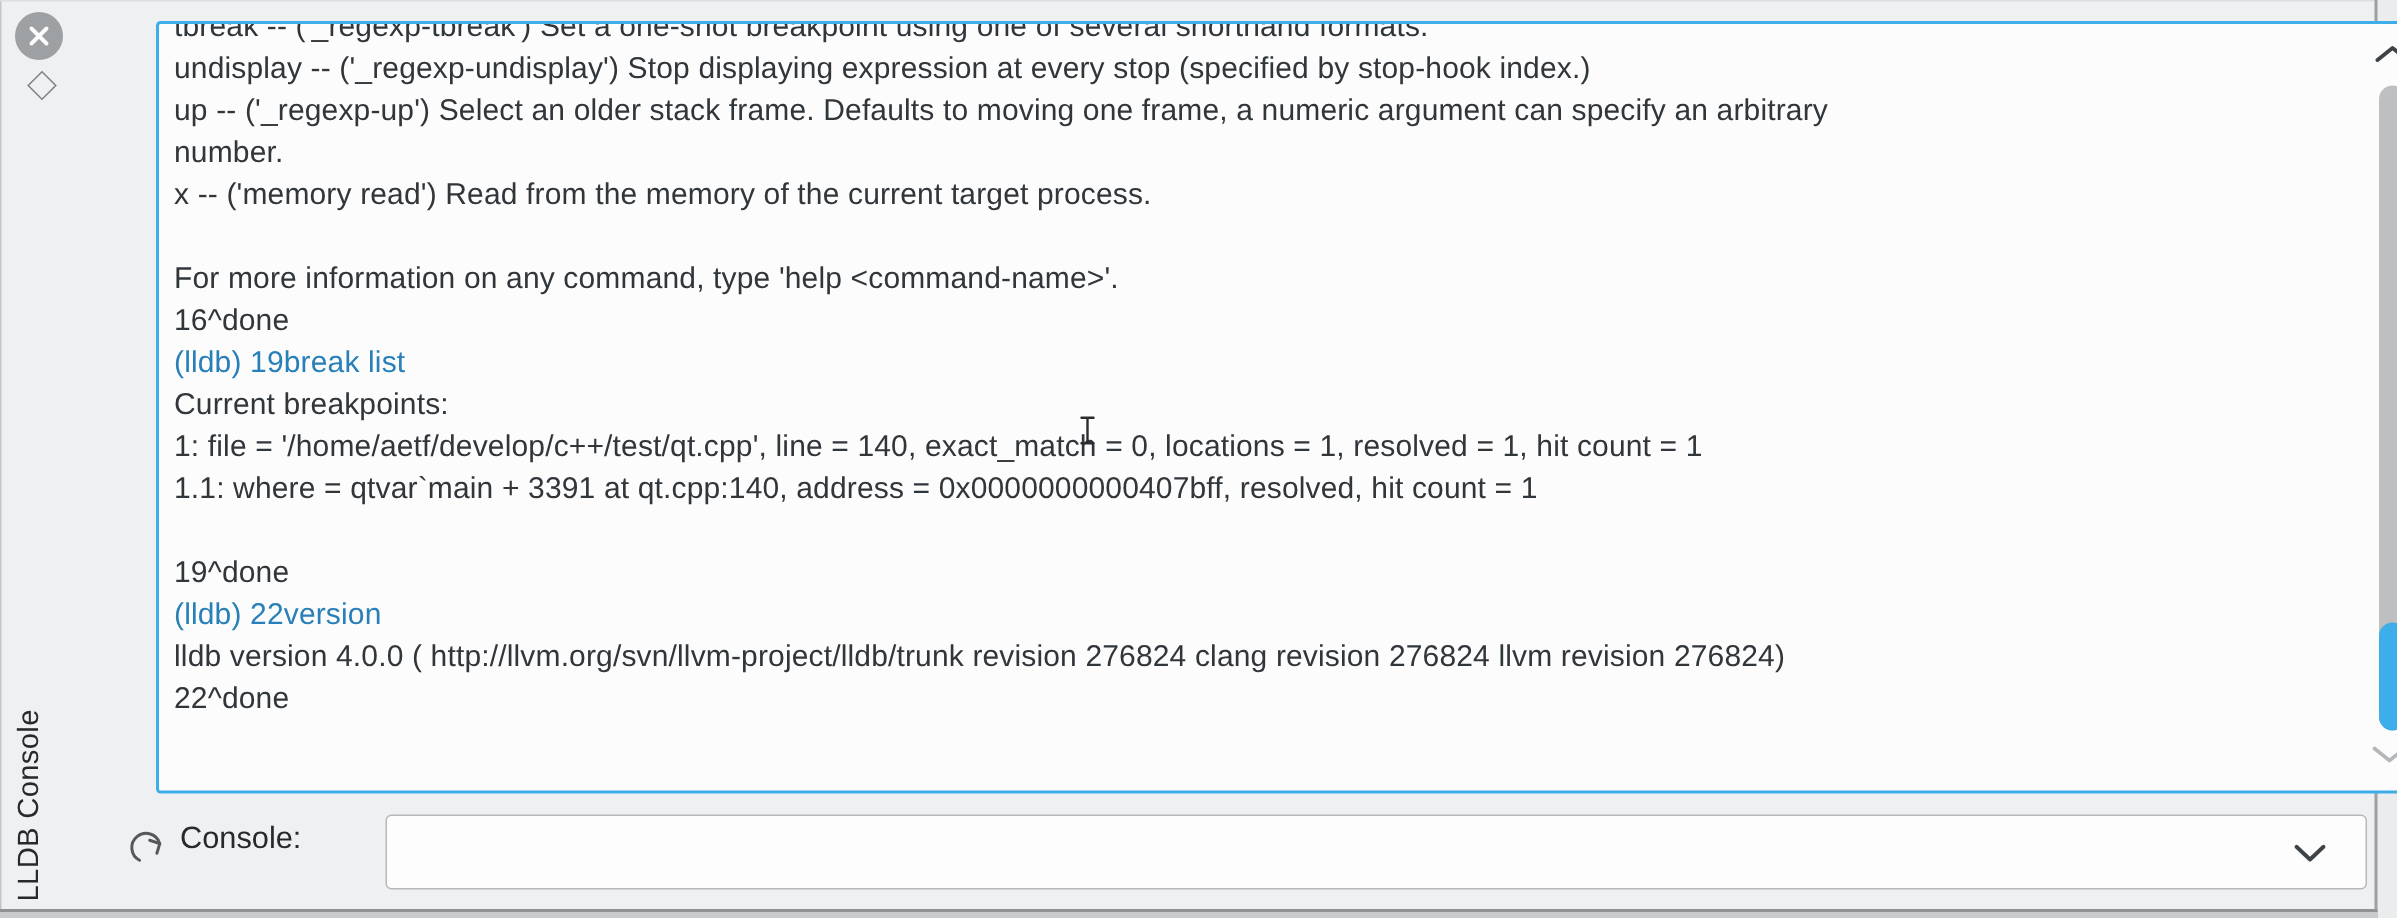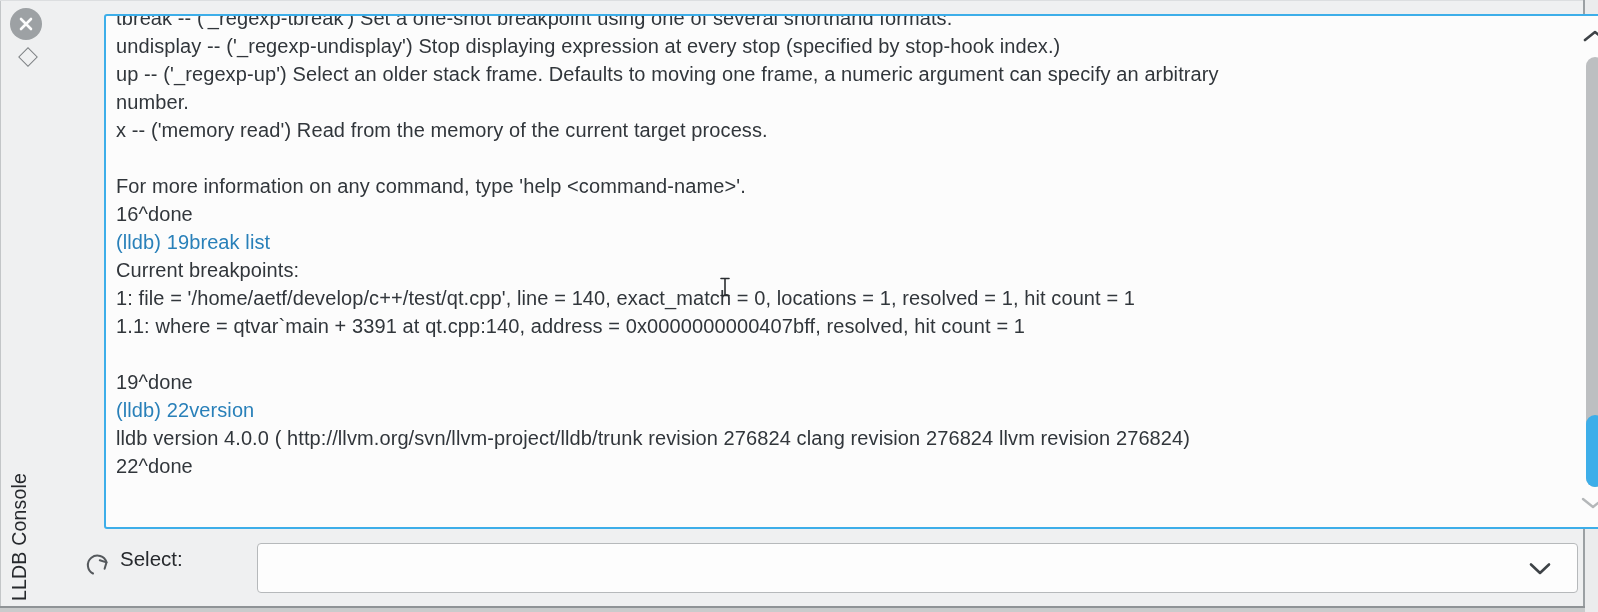--- a/index.html
+++ b/index.html
@@ -107,21 +107,21 @@
     <div class="sb-thumb"></div>
     <svg class="sb-down" viewBox="0 0 26 16">
       <path d="M3 4 L13 12 L23 4" stroke="#b4b7b9" stroke-width="2.4" fill="none" stroke-linejoin="round" stroke-linecap="round"></path>
     </svg>
   </div>
 
   <svg class="redo-icon" viewBox="0 0 28 30">
     <path d="M 9 24.5 A 9.5 9.5 0 1 1 22.5 13.4" stroke="#55595d" stroke-width="2" fill="none" stroke-linecap="round"></path>
     <path d="M 22.5 13.4 L 15.8 11.2 M 22.5 13.4 L 20.6 19.8" stroke="#55595d" stroke-width="2" fill="none" stroke-linecap="round"></path>
   </svg>
-  <div class="cmd-label">Select:</div>
+  <div class="cmd-label">Console:</div>
 
   <div class="combo">
     <input type="text" placeholder="" style="">
     <svg class="combo-chevron" viewBox="0 0 22 14">
       <path d="M2 2.5 L11 11 L20 2.5" stroke="#3e4347" stroke-width="2.6" fill="none" stroke-linejoin="round" stroke-linecap="round"></path>
     </svg>
   </div>
 
   <svg class="mouse-cursor" viewBox="0 0 12 20">
     <path d="M2 1.5 H10 M6 1.5 V18.5 M2 18.5 H10" stroke="#2a2d30" stroke-width="1.6" fill="none" stroke-linecap="round"></path>

